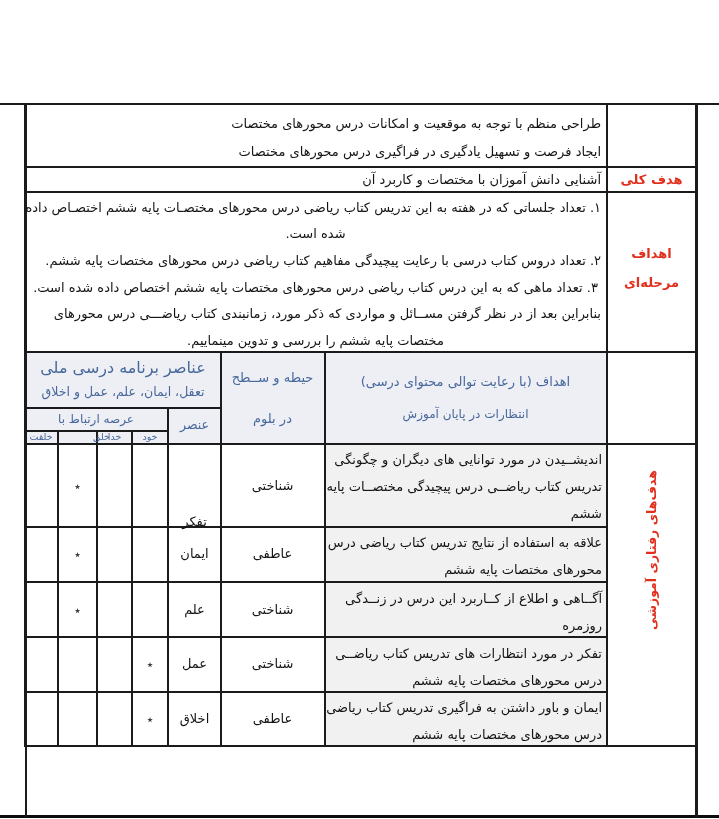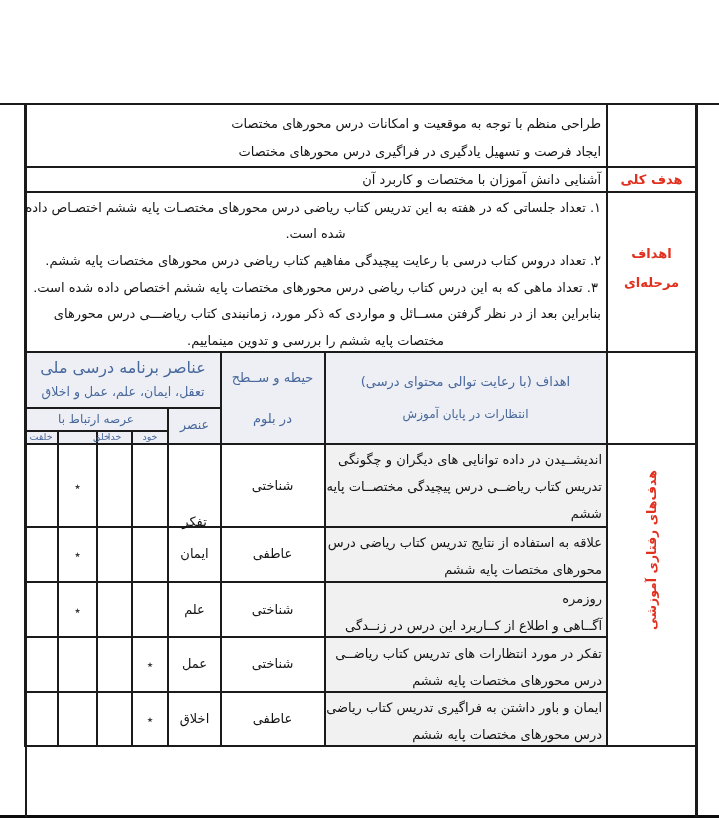--- a/index.html
+++ b/index.html
@@ -129,39 +129,39 @@
 
     <div class="txt center blue" style="left:167px;top:414px;width:55px;height:22px;line-height:22px;font-size:12.5px;">عنصر</div>
 
     <div class="txt center blue" style="left:220px;top:366px;width:105px;height:24px;line-height:24px;">حیطه و ســطح</div>
     <div class="txt center blue" style="left:220px;top:407px;width:105px;height:24px;line-height:24px;">در بلوم</div>
 
     <div class="txt center blue" style="left:324px;top:370px;width:283px;height:24px;line-height:24px;">اهداف (با رعایت توالی محتوای درسی)</div>
     <div class="txt center blue" style="left:324px;top:403px;width:283px;height:22px;line-height:22px;font-size:12px;">انتظارات در پایان آموزش</div>
 
     <div class="txt right" style="left:330px;top:446px;width:272px;">
-      <div style="height:27px;line-height:27px;">اندیشــیدن در داده توانایی های دیگران و چگونگی</div>
+      <div style="height:27px;line-height:27px;">اندیشــیدن در مورد توانایی های دیگران و چگونگی</div>
       <div style="height:27px;line-height:27px;">تدریس کتاب ریاضــی درس پیچیدگی مختصــات پایه</div>
       <div style="height:27px;line-height:27px;">ششم</div>
     </div>
     <div class="txt center" style="left:220px;top:474px;width:105px;height:24px;line-height:24px;">شناختی</div>
     <div class="txt center" style="left:167px;top:474px;width:55px;height:24px;line-height:24px;margin-top:36px;">تفکر</div>
     <div class="txt mark" style="left:58px;top:476px;width:39px;height:20px;line-height:20px;">٭</div>
 
     <div class="txt right" style="left:330px;top:529px;width:272px;">
       <div style="height:27px;line-height:27px;">علاقه به استفاده از نتایج تدریس کتاب ریاضی درس</div>
       <div style="height:27px;line-height:27px;">محورهای مختصات پایه ششم</div>
     </div>
     <div class="txt center" style="left:220px;top:542px;width:105px;height:24px;line-height:24px;">عاطفی</div>
     <div class="txt center" style="left:167px;top:542px;width:55px;height:24px;line-height:24px;">ایمان</div>
     <div class="txt mark" style="left:58px;top:544px;width:39px;height:20px;line-height:20px;">٭</div>
 
     <div class="txt right" style="left:330px;top:585px;width:272px;">
+      <div style="height:27px;line-height:27px;">آگــاهی و اطلاع از کــاربرد این درس در زنــدگی</div>
       <div style="height:27px;line-height:27px;">روزمره</div>
-      <div style="height:27px;line-height:27px;">آگــاهی و اطلاع از کــاربرد این درس در زنــدگی</div>
     </div>
     <div class="txt center" style="left:220px;top:598px;width:105px;height:24px;line-height:24px;">شناختی</div>
     <div class="txt center" style="left:167px;top:598px;width:55px;height:24px;line-height:24px;">علم</div>
     <div class="txt mark" style="left:58px;top:600px;width:39px;height:20px;line-height:20px;">٭</div>
 
     <div class="txt right" style="left:330px;top:640px;width:272px;">
       <div style="height:27px;line-height:27px;">تفکر در مورد انتظارات های تدریس کتاب ریاضــی</div>
       <div style="height:27px;line-height:27px;">درس محورهای مختصات پایه ششم</div>
     </div>
     <div class="txt center" style="left:220px;top:652px;width:105px;height:24px;line-height:24px;">شناختی</div>

